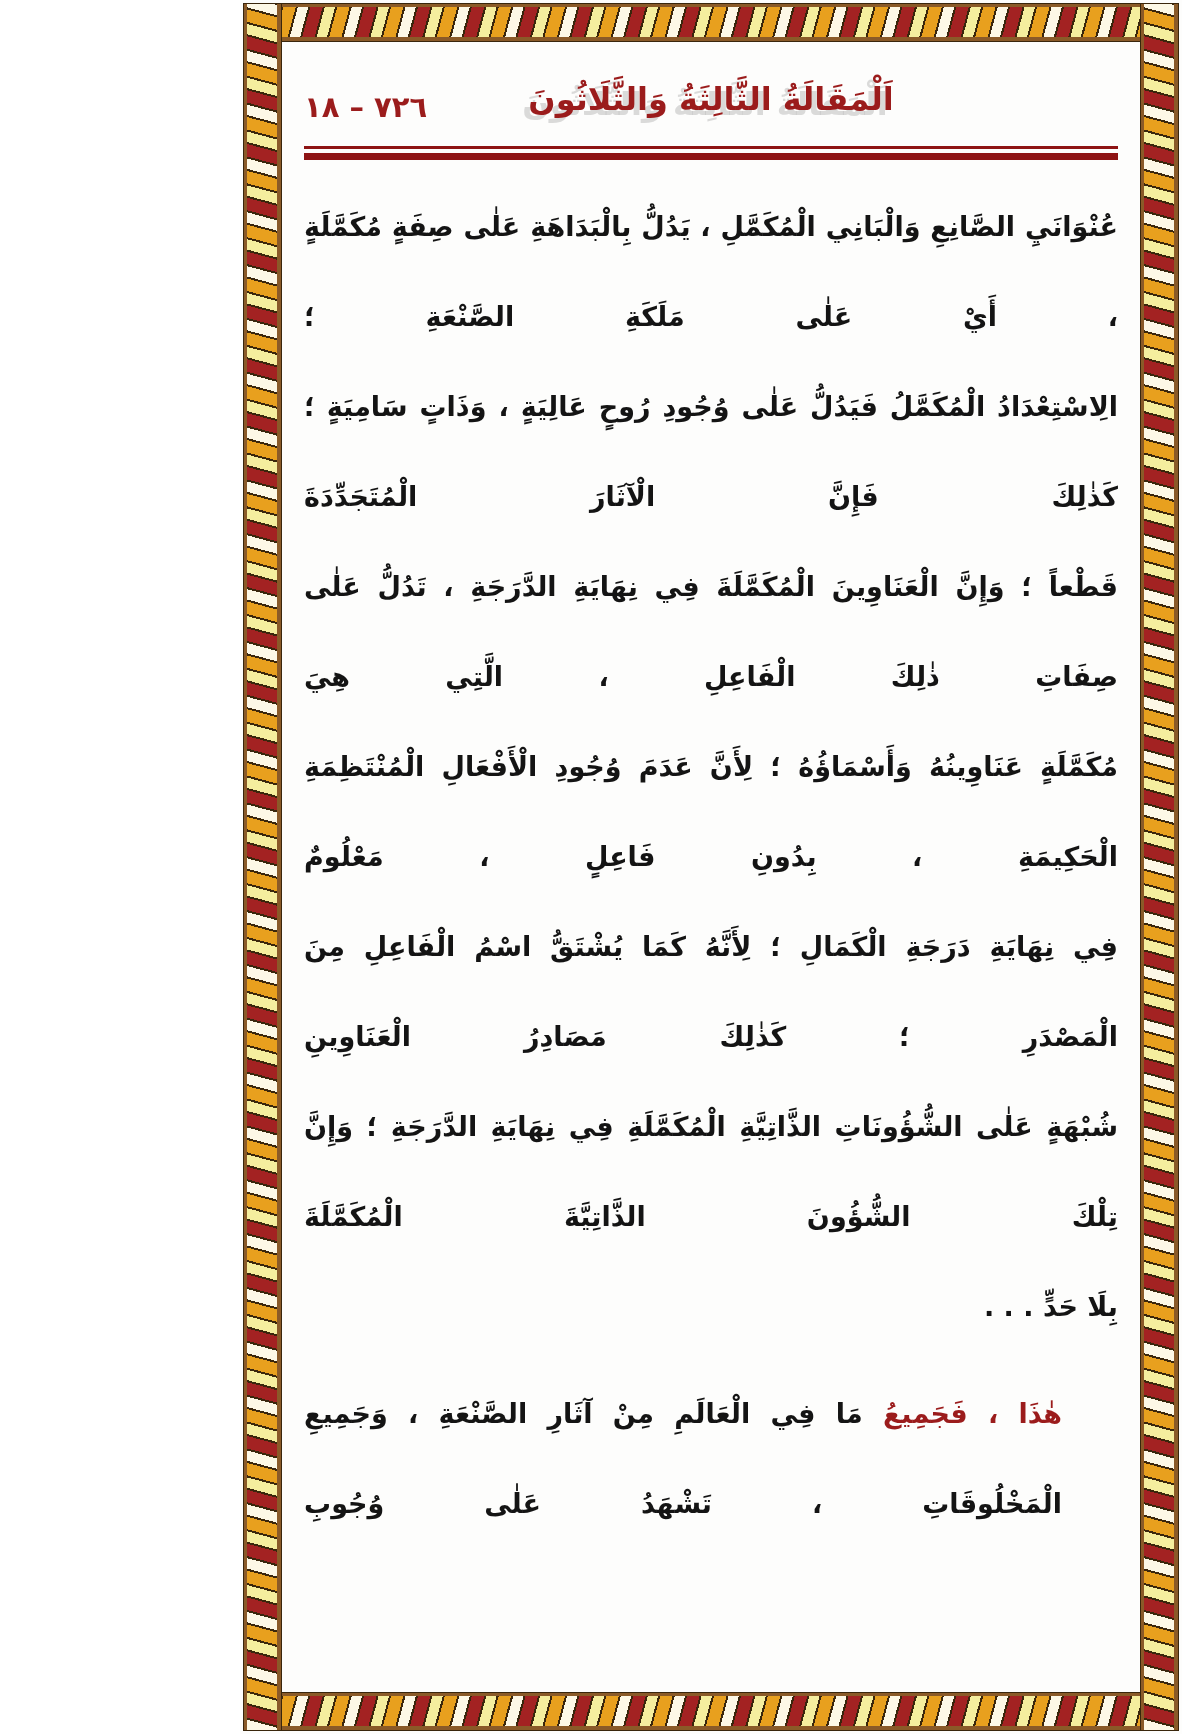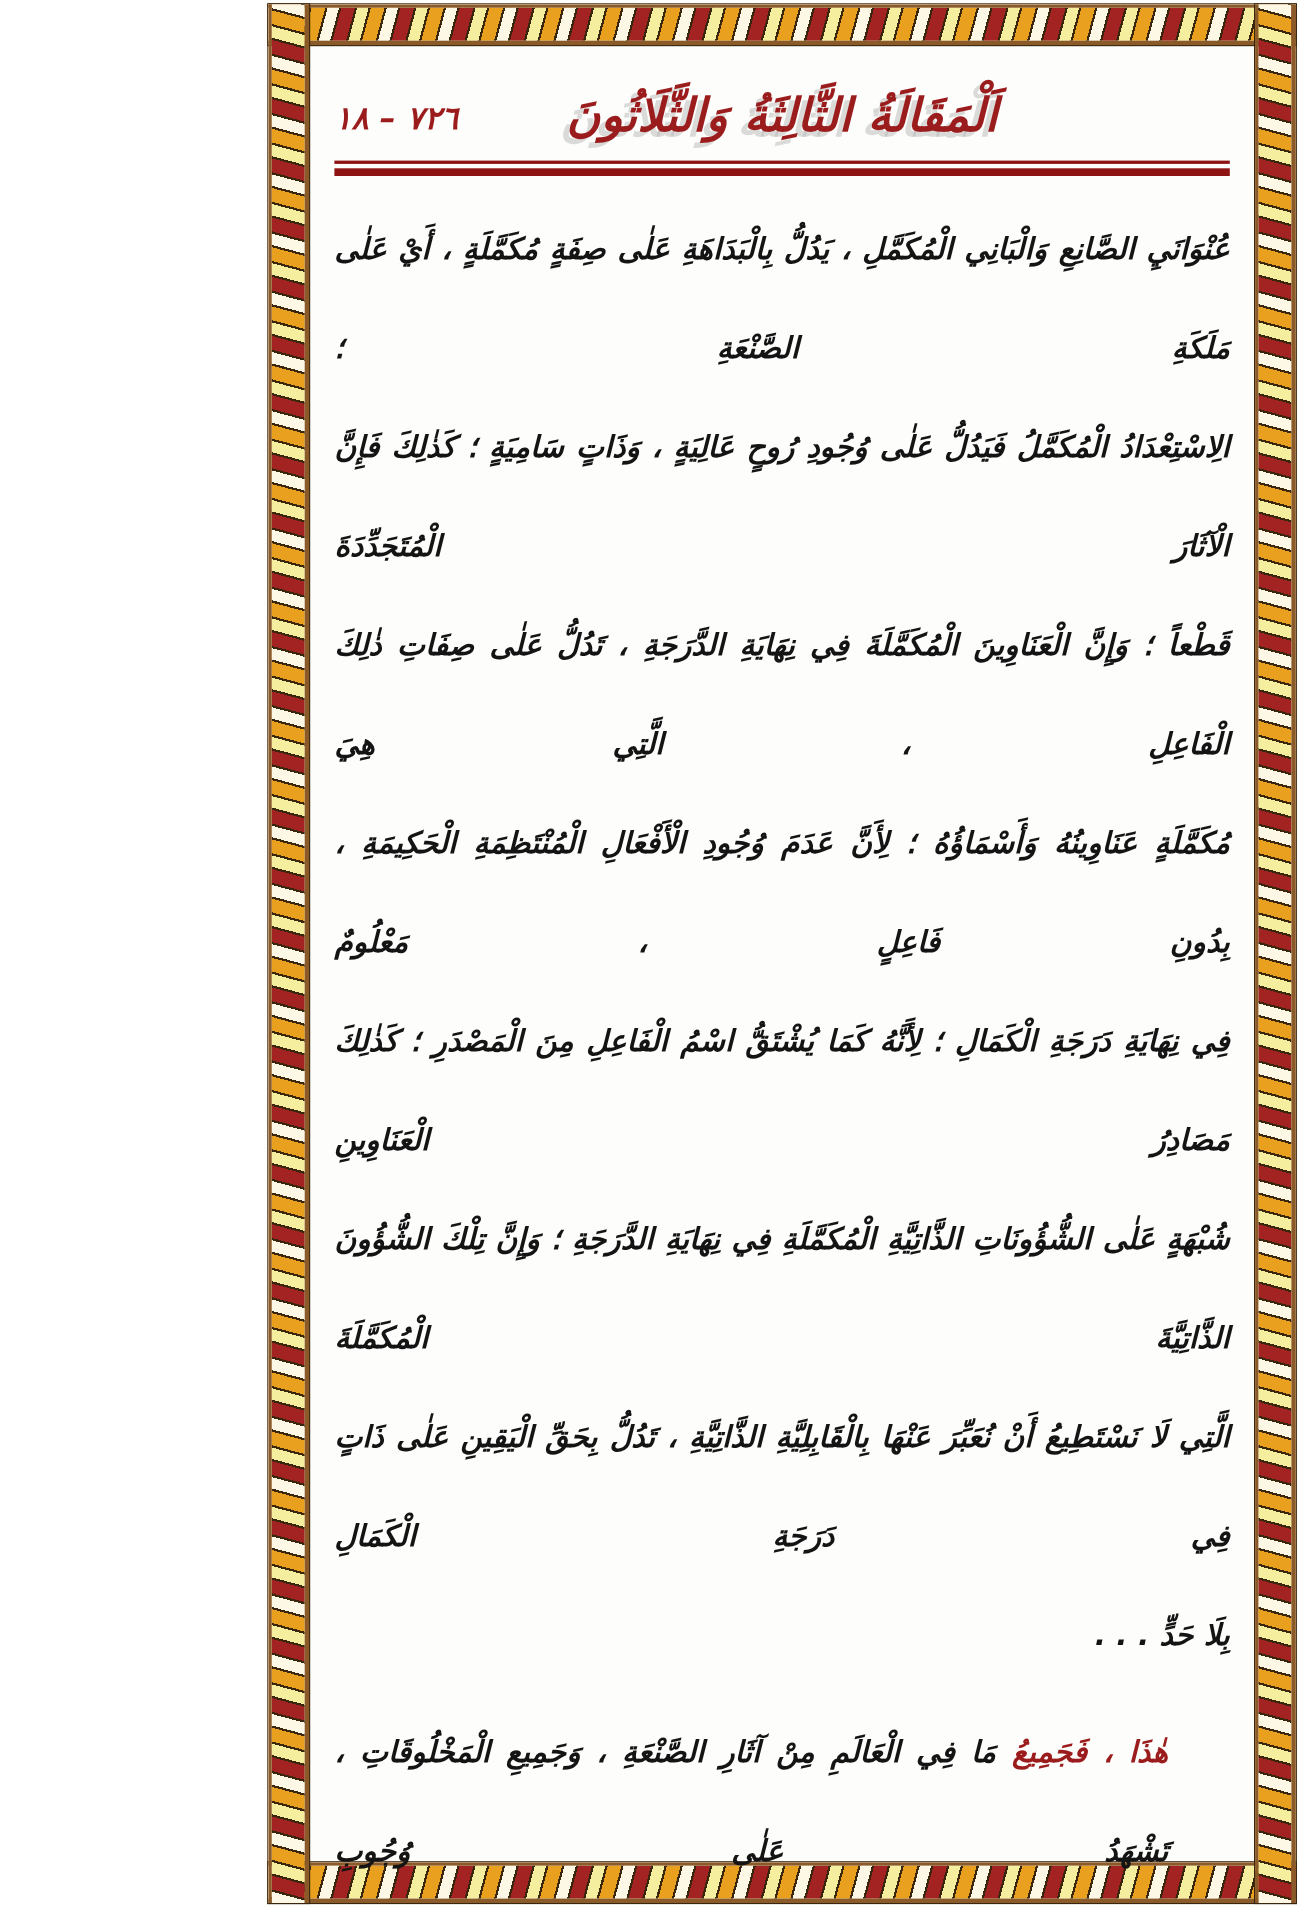--- a/index.html
+++ b/index.html
@@ -14,21 +14,20 @@
     --link-cream:#fdf8e6;
     --paper:#fdfdfc;
   }
   html,body{margin:0;padding:0;background:#ffffff;}
   .page{
     position:relative;
     width:942px;height:1734px;
     background:var(--paper);
     overflow:hidden;
     font-family:"DejaVu Sans", sans-serif;
-    font-style:italic;
   }
   
   .strip{position:absolute;box-sizing:border-box;}
   .strip-h{
     left:4px;right:4px;height:37px;
     border-top:3px solid var(--frame-brown);
     border-bottom:4px solid var(--frame-brown);
     box-shadow:0 0 0 1px var(--frame-dark);
     background:repeating-linear-gradient(105deg,
       var(--link-cream) 0 10px,
@@ -63,21 +62,21 @@
   
   .content{
     position:absolute;
     top:46px;right:64px;bottom:46px;left:64px;
     direction:rtl;
   }
   .header{position:relative;height:92px;}
   .page-title{
     text-align:center;
     padding-top:34px;
-    font-size:42px;
+    font-size:32px;
     font-weight:bold;
     color:var(--text-red);
     text-shadow:-6px 5px 0 rgba(175,175,175,0.45);
     letter-spacing:1px;
   }
   .page-number{
     position:absolute;
     left:8px;top:40px;           
     direction:rtl;
     font-size:29px;
@@ -131,21 +130,20 @@
       <div class="rule-thick"></div>
     </div>
     <div class="body-text">
         <div class="para">
           <div class="line align-justify"><span class="seg-black">عُنْوَانَيِ الصَّانِعِ وَالْبَانِي الْمُكَمَّلِ ، يَدُلُّ بِالْبَدَاهَةِ عَلٰى صِفَةٍ مُكَمَّلَةٍ ، أَيْ عَلٰى مَلَكَةِ الصَّنْعَةِ ؛</span></div>
           <div class="line align-justify"><span class="seg-black">الِاسْتِعْدَادُ الْمُكَمَّلُ فَيَدُلُّ عَلٰى وُجُودِ رُوحٍ عَالِيَةٍ ، وَذَاتٍ سَامِيَةٍ ؛ كَذٰلِكَ فَإِنَّ الْآثَارَ الْمُتَجَدِّدَةَ</span></div>
           <div class="line align-justify"><span class="seg-black">قَطْعاً ؛ وَإِنَّ الْعَنَاوِينَ الْمُكَمَّلَةَ فِي نِهَايَةِ الدَّرَجَةِ ، تَدُلُّ عَلٰى صِفَاتِ ذٰلِكَ الْفَاعِلِ ، الَّتِي هِيَ</span></div>
           <div class="line align-justify"><span class="seg-black">مُكَمَّلَةٍ عَنَاوِينُهُ وَأَسْمَاؤُهُ ؛ لِأَنَّ عَدَمَ وُجُودِ الْأَفْعَالِ الْمُنْتَظِمَةِ الْحَكِيمَةِ ، بِدُونِ فَاعِلٍ ، مَعْلُومٌ</span></div>
           <div class="line align-justify"><span class="seg-black">فِي نِهَايَةِ دَرَجَةِ الْكَمَالِ ؛ لِأَنَّهُ كَمَا يُشْتَقُّ اسْمُ الْفَاعِلِ مِنَ الْمَصْدَرِ ؛ كَذٰلِكَ مَصَادِرُ الْعَنَاوِينِ</span></div>
           <div class="line align-justify"><span class="seg-black">شُبْهَةٍ عَلٰى الشُّؤُونَاتِ الذَّاتِيَّةِ الْمُكَمَّلَةِ فِي نِهَايَةِ الدَّرَجَةِ ؛ وَإِنَّ تِلْكَ الشُّؤُونَ الذَّاتِيَّةَ الْمُكَمَّلَةَ</span></div>
-          <div class="line align-justify"><span class="seg-black">الَّتِي لَا نَسْتَطِيعُ أَنْ نُعَبِّرَ عَنْهَا بِالْقَابِلِيَّةِ الذَّاتِيَّةِ ، تَدُلُّ بِحَقِّ الْيَقِينِ عَلٰى ذَاتٍ فِي دَرَجَةِ الْكَمَالِ</span></div>
           <div class="line align-start"><span class="seg-black">بِلَا حَدٍّ . . .</span></div>
         </div>
         <div class="para">
           <div class="line align-justify indent"><span class="seg-red">هٰذَا ، فَجَمِيعُ </span><span class="seg-black">مَا فِي الْعَالَمِ مِنْ آثَارِ الصَّنْعَةِ ، وَجَمِيعِ الْمَخْلُوقَاتِ ، تَشْهَدُ عَلٰى وُجُوبِ</span></div>
         </div>
       </div>
   </div>
 </div>
 
 </body></html>

